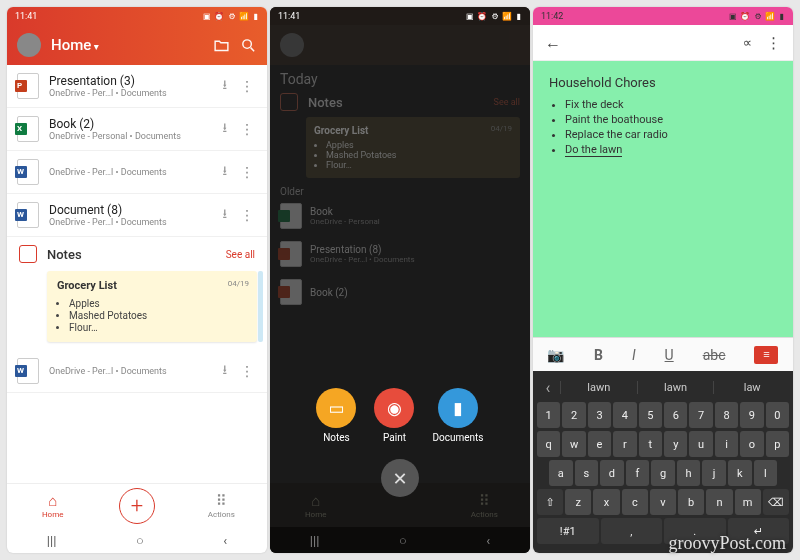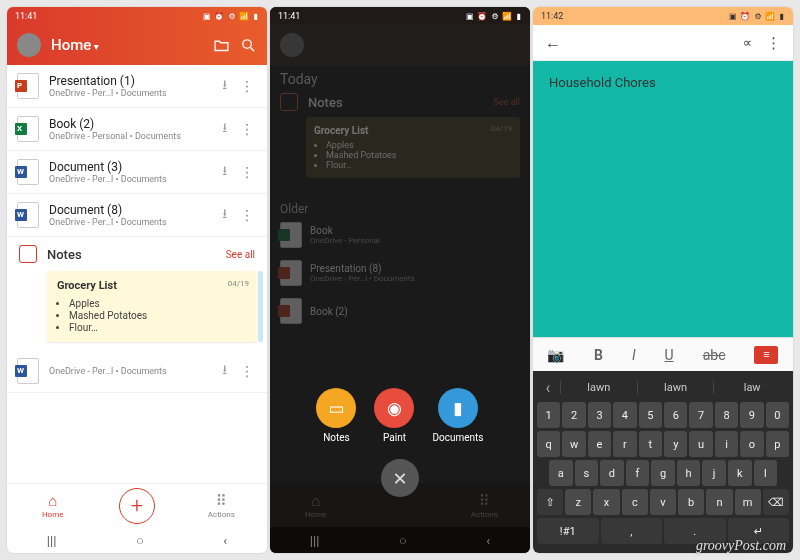--- a/index.html
+++ b/index.html
@@ -60,41 +60,41 @@
   .fablbl{color:#fff;font-size:10px}
   .c-yellow{background:#f5a623}
   .c-red{background:#e74c3c}
   .c-blue{background:#3498db}
   .closebtn{position:absolute;bottom:56px;left:50%;transform:translateX(-50%);width:38px;height:38px;border-radius:50%;background:#555;color:#ddd;display:flex;align-items:center;justify-content:center;font-size:18px;z-index:3}
   .p2 .bottombar{background:#141210;border:none;position:absolute;bottom:26px;left:0;right:0;opacity:.45;z-index:1}
   .p2 .btab{color:#776}
   .p2 .navbar{background:#0c0b0a;color:#888;position:absolute;bottom:0;left:0;right:0;z-index:1}
 
   
-  .p3 .statusbar{background:#fdba74}
+  .p3 .statusbar{background:#ec4899}
   .p3 .hdr3{height:36px;display:flex;align-items:center;padding:0 12px;gap:14px;border-bottom:1px solid #eee}
   .p3 .hdr3 .sp{flex:1}
-  .p3 .note3{flex:1;background:#14b8a6;padding:14px 16px;color:#333;font-size:12px}
+  .p3 .note3{flex:1;background:#86efac;padding:14px 16px;color:#333;font-size:12px}
   .p3 .nt3{font-size:13px;margin-bottom:8px}
   .p3 .note3 ul{margin-left:16px}
   .p3 .note3 li{margin:2px 0;font-size:11px}
   .edbar{height:34px;display:flex;align-items:center;justify-content:space-around;border-top:1px solid #ddd;color:#666;font-size:14px;background:#fafafa}
   .edbar .b{font-weight:bold} .edbar .i{font-style:italic} .edbar .u{text-decoration:underline} .edbar .s{text-decoration:line-through}
   .edbar .bl{width:24px;height:18px;background:#d93a2b;border-radius:2px;color:#fff;font-size:11px;text-align:center;line-height:18px}
   .kb{background:#2b2b2b;color:#ddd;padding:4px 3px 6px}
   .sugg{display:flex;height:24px;align-items:center}
   .sugg .bk{width:24px;text-align:center;color:#aaa}
   .sugg .sw{flex:1;text-align:center;font-size:11px;color:#ccc;border-left:1px solid #444}
   .sugg .sw:first-of-type{border:none}
   .krow{display:flex;gap:2px;margin:3px 1px}
   .key{flex:1;background:#4a4a4a;border-radius:3px;height:26px;display:flex;align-items:center;justify-content:center;font-size:11px;color:#eee}
   .key.d{background:#383838}
   .key.sp{flex:3.2;font-size:9px;color:#aaa}
   .krow.r2{padding:0 12px}
-  .watermark{position:absolute;bottom:6px;right:14px;color:#fff;font-size:14px;font-style:italic;text-shadow:0 0 4px rgba(0,0,0,.5);font-family:Georgia,serif;opacity:.85;pointer-events:none}
+  .watermark{position:absolute;bottom:6px;right:14px;color:#fff;font-size:18px;text-shadow:0 0 4px rgba(0,0,0,.5);font-family:Georgia,serif;opacity:.85;pointer-events:none}
 </style>
 </head>
 <body>
 
 <div class="wrap">
 
 <div class="phone p1">
   <div class="statusbar">
     <span>11:41</span>
     <span class="icons">▣ ⏰ ⚙ 📶 ▮</span>
@@ -109,21 +109,21 @@
           <circle cx="10" cy="10" r="6"></circle>
           <path d="M20 20l-5-5"></path>
         </svg>
   </div>
   <div class="filelist">
     <div class="filerow">
       <div class="ficon pp">
             <span class="lt">P</span>
           </div>
       <div class="finfo">
-            <div class="fname">Presentation (1)</div>
+            <div class="fname">Presentation (3)</div>
             <div class="floc">OneDrive - Per…l • Documents</div>
           </div>
       <span class="cloud">⭳</span>
       <span class="dots">⋮</span>
     </div>
     <div class="filerow">
       <div class="ficon xl">
             <span class="lt">X</span>
           </div>
       <div class="finfo">
@@ -131,21 +131,20 @@
             <div class="floc">OneDrive - Personal • Documents</div>
           </div>
       <span class="cloud">⭳</span>
       <span class="dots">⋮</span>
     </div>
     <div class="filerow">
       <div class="ficon wd">
             <span class="lt">W</span>
           </div>
       <div class="finfo">
-            <div class="fname">Document (3)</div>
             <div class="floc">OneDrive - Per…l • Documents</div>
           </div>
       <span class="cloud">⭳</span>
       <span class="dots">⋮</span>
     </div>
     <div class="filerow">
       <div class="ficon wd">
             <span class="lt">W</span>
           </div>
       <div class="finfo">
@@ -209,21 +208,21 @@
     </div>
     <div class="dimnote">
       <div style="font-size:10px;font-weight:bold;color:#ccc">Grocery List</div>
       <div style="position:absolute;right:18px;font-size:8px;color:#777;margin-top:-12px">04/19</div>
       <ul style="margin:4px 0 0 12px;font-size:9px;color:#bbb">
         <li>Apples</li>
             <li>Mashed Potatoes</li>
             <li>Flour…</li>
       </ul>
     </div>
-    <div style="color:#888;font-size:12px;margin-top:24px">Older</div>
+    <div style="color:#888;font-size:10px;margin-top:8px">Older</div>
     <div class="dimrow">
           <div class="ficon xl"></div>
           <div>
             <div>Book</div>
             <div style="font-size:8px;color:#777">OneDrive - Personal</div>
           </div>
         </div>
     <div class="dimrow">
           <div class="ficon pp"></div>
           <div>
@@ -269,20 +268,26 @@
     <span class="icons">▣ ⏰ ⚙ 📶 ▮</span>
   </div>
   <div class="hdr3">
     <span style="font-size:16px;color:#444">←</span>
     <span class="sp"></span>
     <span style="font-size:13px;color:#444">∝</span>
     <span style="font-size:15px;color:#444">⋮</span>
   </div>
   <div class="note3">
     <div class="nt3">Household Chores</div>
+    <ul>
+      <li>Fix the deck</li>
+          <li>Paint the boathouse</li>
+          <li>Replace the car radio</li>
+          <li><span style="border-bottom:1px solid #333">Do the lawn</span></li>
+    </ul>
   </div>
   <div class="edbar">
     <span>📷</span>
     <span class="b">B</span>
     <span class="i">I</span>
     <span class="u">U</span>
     <span class="s">abc</span>
     <span class="bl">≡</span>
   </div>
   <div class="kb">

